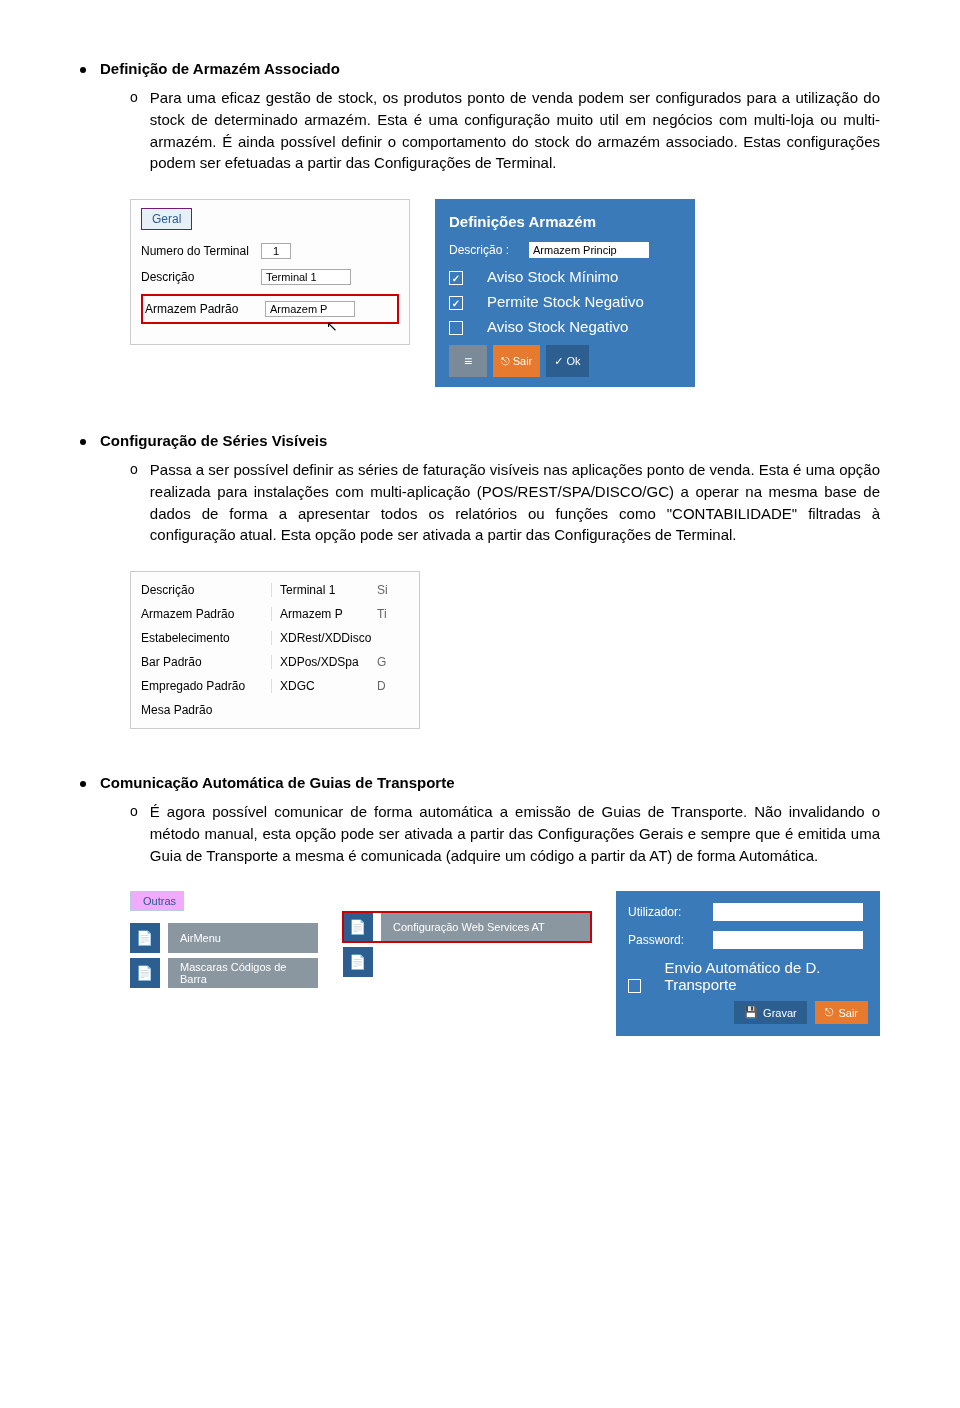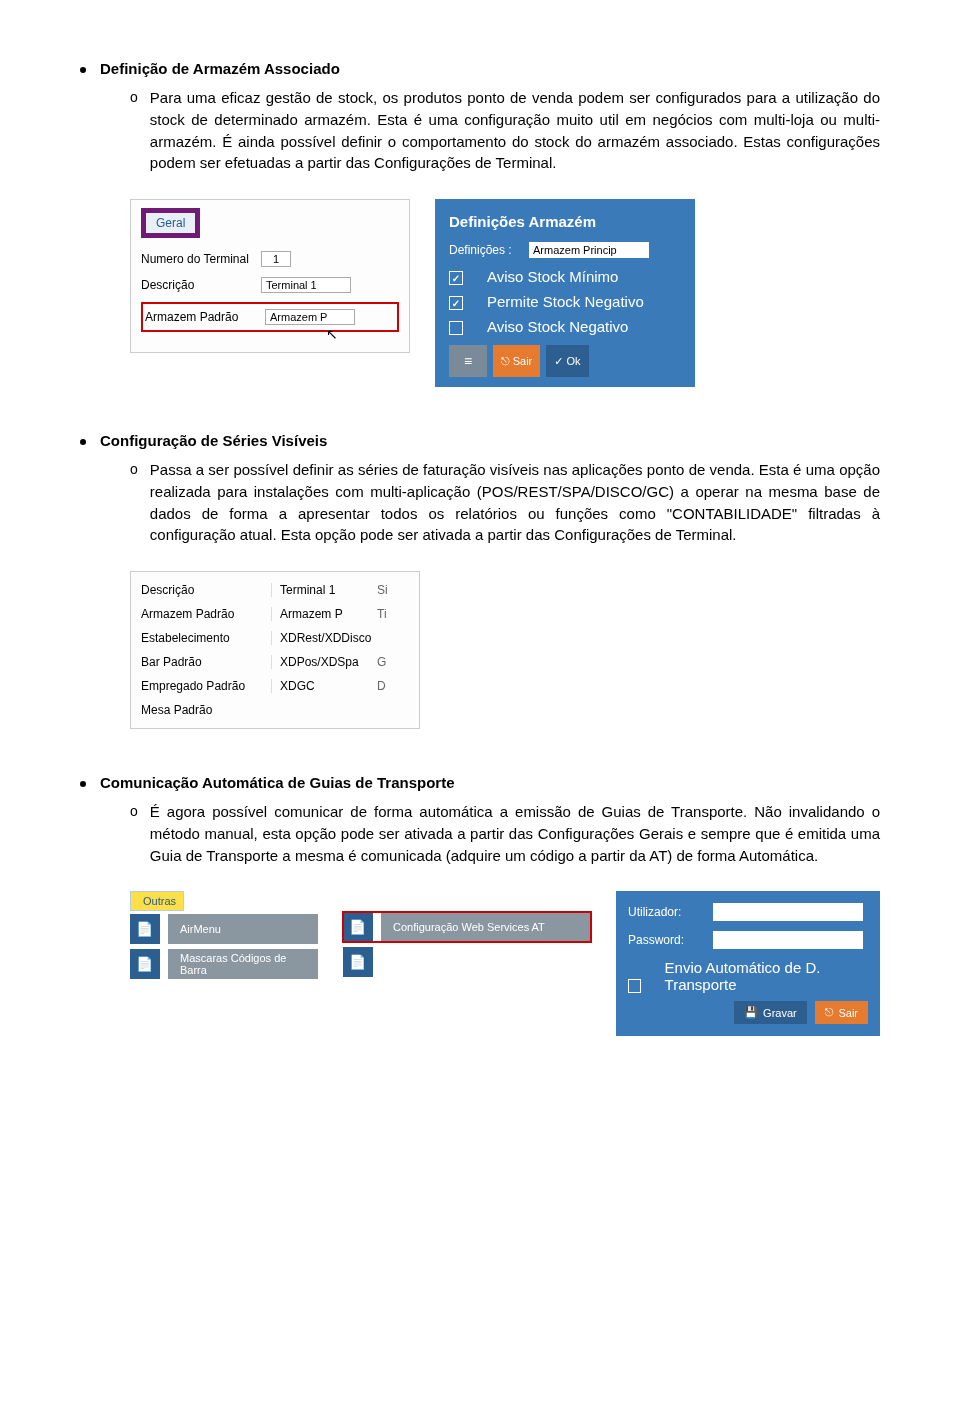--- a/index.html
+++ b/index.html
@@ -12,21 +12,21 @@
   .sub-item { display: flex; align-items: flex-start; }
   .sub-marker { margin-right: 12px; font-size: 14px; line-height: 1.5; }
   .sub-text { font-size: 15px; line-height: 1.45; text-align: justify; }
   
   
   .shot-row { display: flex; gap: 25px; margin: 25px 0 40px 50px; align-items: flex-start; }
   .shot-box { border: 1px solid #ccc; background: #fdfdfd; font-size: 12px; }
   
   
   .panel-geral { width: 280px; padding: 8px 10px 4px; }
-  .tab-head { display: inline-block; background: #e8f0f7; border: 5px solid #701a75; color: #2a5a8f; padding: 3px 10px; font-size: 12px; margin-bottom: 8px; }
+  .tab-head { display: inline-block; background: #e8f0f7; border: 1px solid #701a75; color: #2a5a8f; padding: 3px 10px; font-size: 12px; margin-bottom: 8px; }
   .form-row { display: flex; align-items: center; padding: 5px 0; font-size: 12px; }
   .form-row label { width: 120px; }
   .num-input { width: 30px; border: 1px solid #aaa; padding: 1px 3px; font-size: 11px; text-align: center; }
   .text-input { border: 1px solid #aaa; padding: 1px 4px; font-size: 11px; width: 90px; }
   .hl-red { border: 2px solid #c00; padding: 2px 2px; margin-top: 4px; }
   .hl-red .form-row { padding: 3px 0; }
   .cursor-arrow { position: relative; left: 185px; top: -6px; font-size: 14px; }
   
   
   .panel-blue { width: 260px; background: #3a7ab8; color: #fff; padding: 14px 14px 10px; font-size: 13px; }
@@ -48,21 +48,21 @@
   .srow { display: flex; align-items: center; padding: 5px 0; font-size: 12px; border-bottom: 0; }
   .srow .slabel { width: 130px; }
   .srow .sval { width: 100px; border-left: 1px solid #ddd; padding-left: 8px; }
   .srow .scol3 { width: 14px; text-align: right; color: #666; padding-left: 6px; }
   .srow.hl { border: 2px solid #c00; }
   .srow.hl .sval { background: #4d90d6; color: #fff; padding: 2px 8px; margin-left: -1px; }
   
   
   .bottom-row { display: flex; gap: 25px; margin-top: 25px; margin-left: 50px; align-items: flex-start; }
   .btn-stack { display: flex; flex-direction: column; gap: 5px; }
-  .tab-outras { background: #fde047; border: 1px solid #b8cde0; color: #2a5a8f; padding: 3px 12px; font-size: 11px; width: 54px; text-align: center; margin-bottom: 3px; }
+  .tab-outras { background: #f0abfc; border: 1px solid #b8cde0; color: #2a5a8f; padding: 3px 12px; font-size: 11px; width: 54px; text-align: center; margin-bottom: 12px; }
   .long-btn { display: flex; align-items: center; gap: 8px; font-size: 11px; color: #fff; height: 30px; }
   .icon-sq { width: 30px; height: 30px; background: #2c5e8f; display: flex; align-items: center; justify-content: center; font-size: 14px; }
   .btn-body-grey { background: #8a96a0; padding: 8px 12px; height: 30px; display: flex; align-items: center; }
   .btn-body-grey.w1 { width: 150px; }
   .btn-body-grey.w2 { width: 210px; }
   .red-outline { outline: 2px solid #c00; outline-offset: -1px; }
   
   
   .panel-at { width: 280px; background: #3a7ab8; color: #fff; padding: 12px; font-size: 12px; }
   .at-row { display: flex; align-items: center; margin-bottom: 10px; gap: 10px; }
@@ -105,21 +105,21 @@
           <label>Armazem Padrão</label>
           <input class="text-input" value="Armazem P" style="">
         </div>
       </div>
       <div class="cursor-arrow">↖</div>
     </div>
 
     <div class="panel-blue">
       <div class="ptitle">Definições Armazém</div>
       <div class="lrow">
-        <label>Definições :</label>
+        <label>Descrição :</label>
         <input type="text" value="Armazem Princip" style="">
       </div>
       <div class="chk-row">
         <span class="chk checked"></span>
         <span>Aviso Stock Mínimo</span>
       </div>
       <div class="chk-row">
         <span class="chk checked"></span>
         <span>Permite Stock Negativo</span>
       </div>

